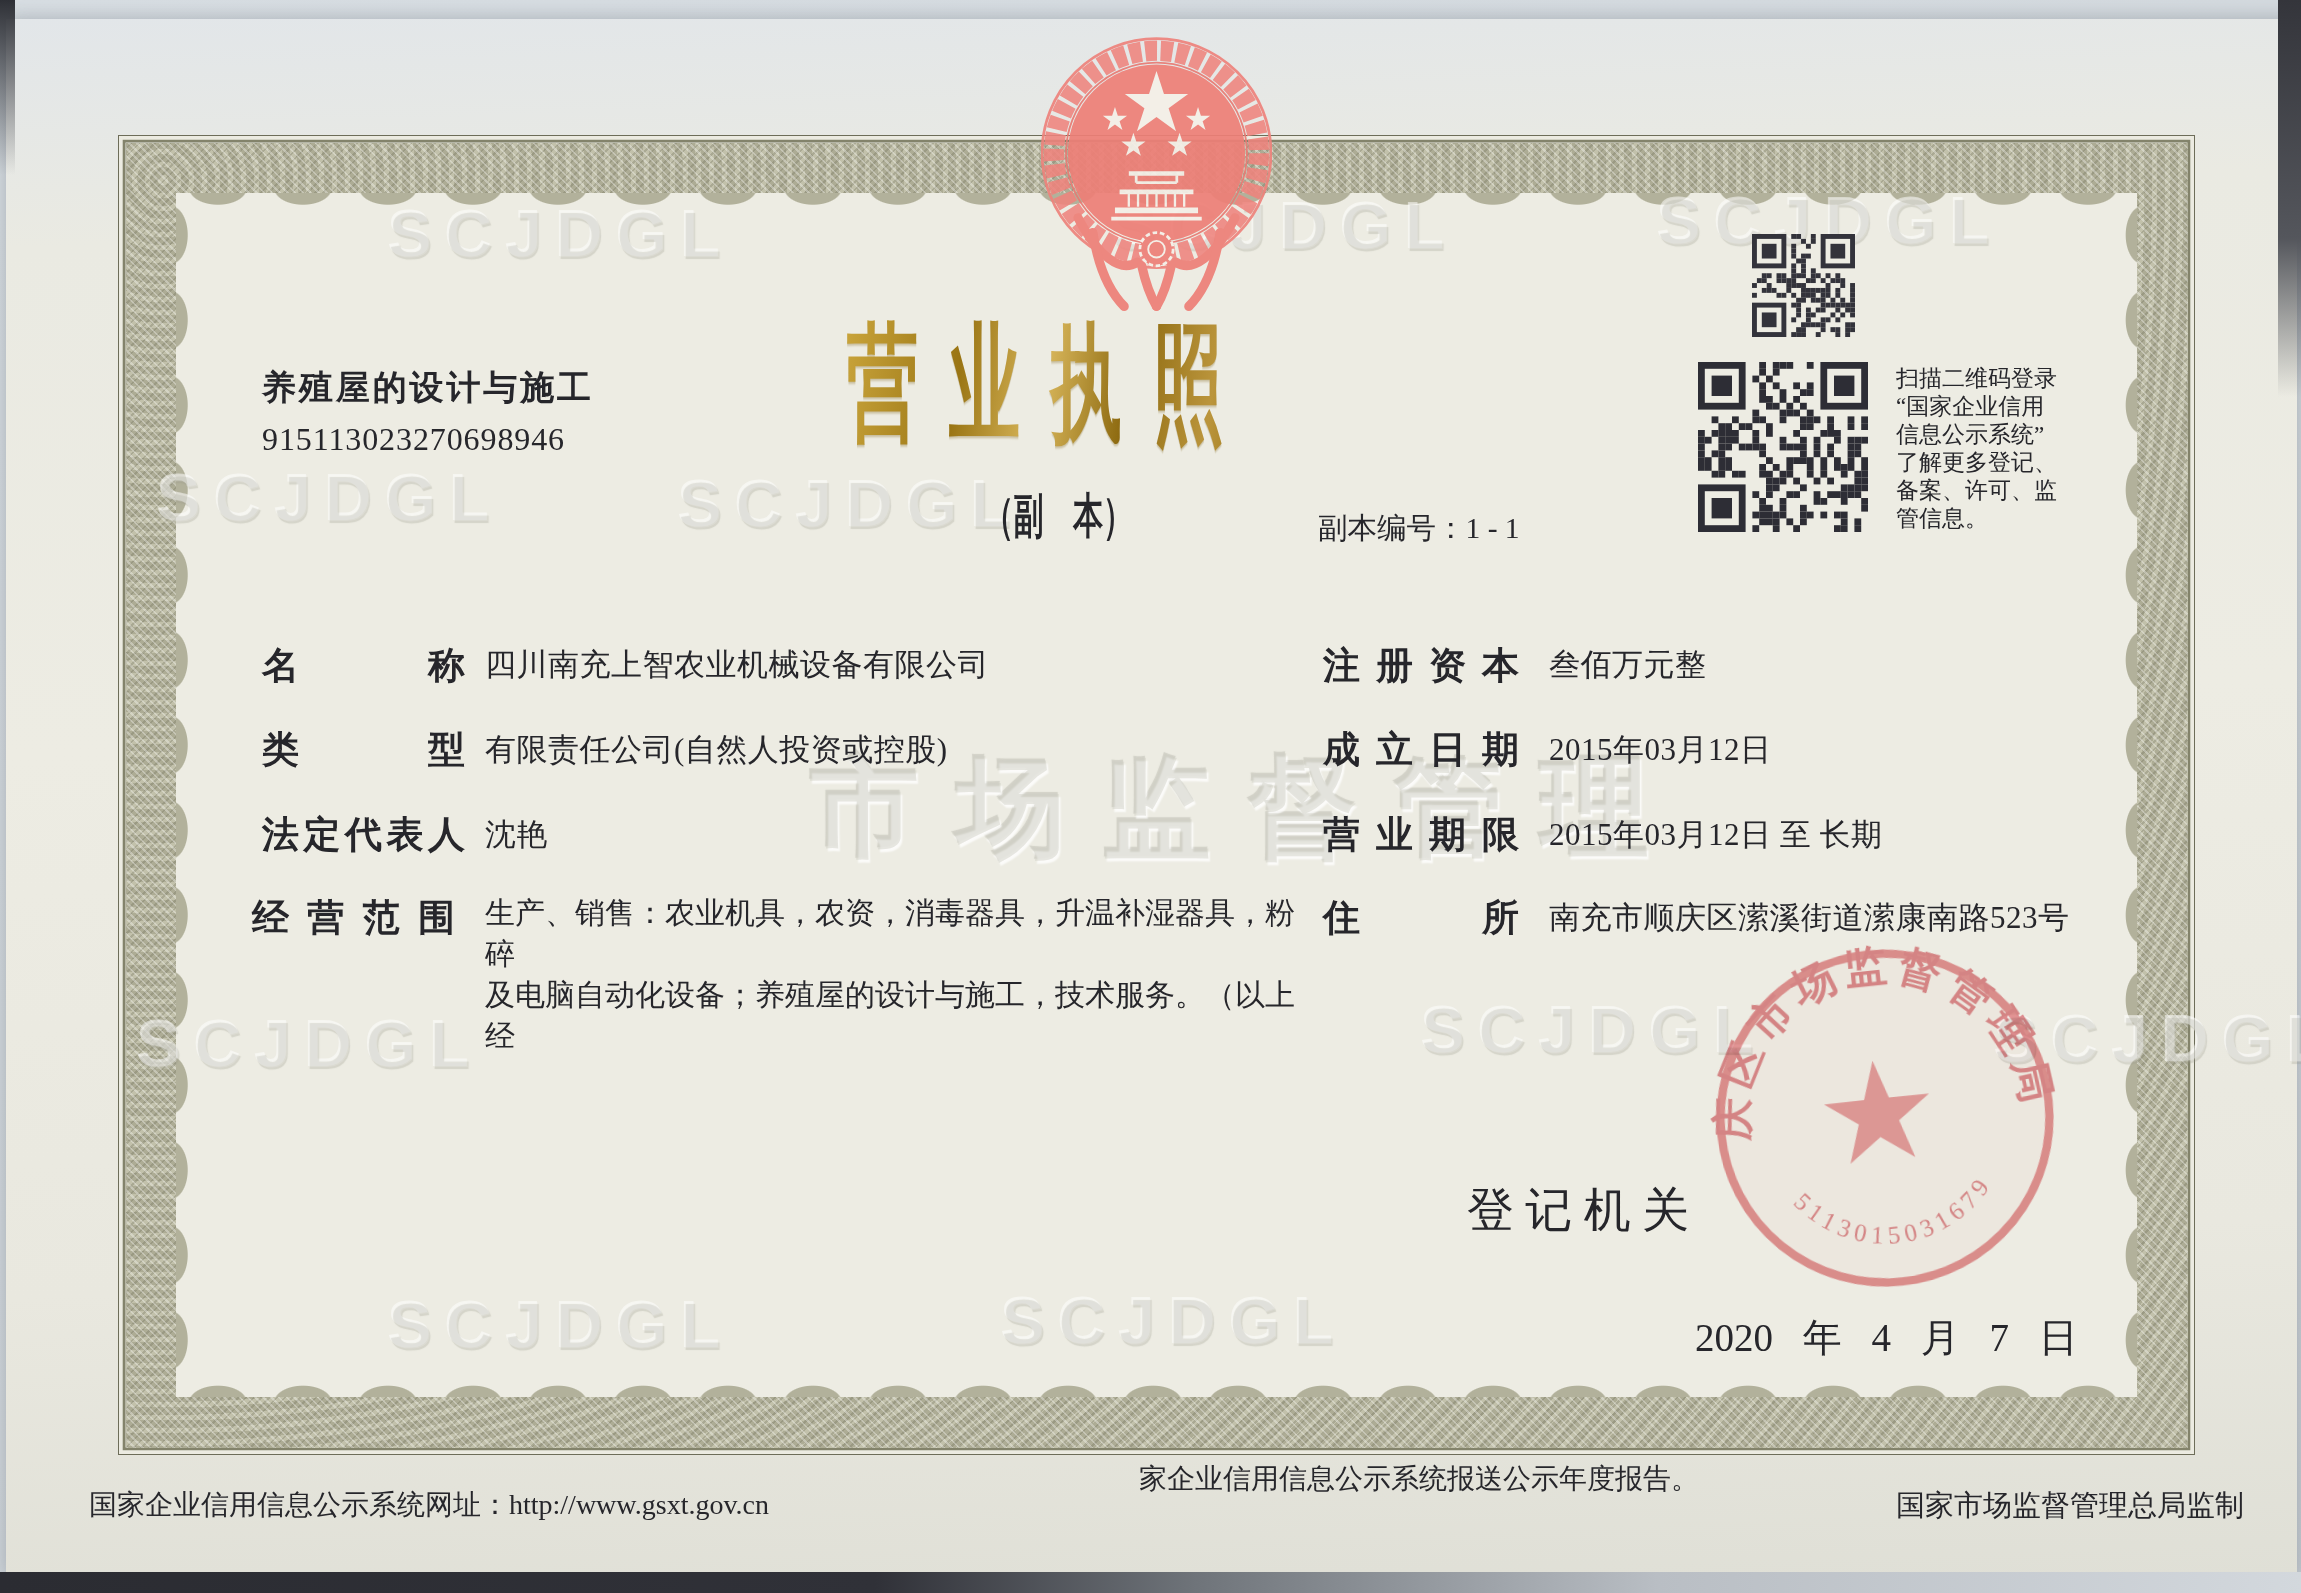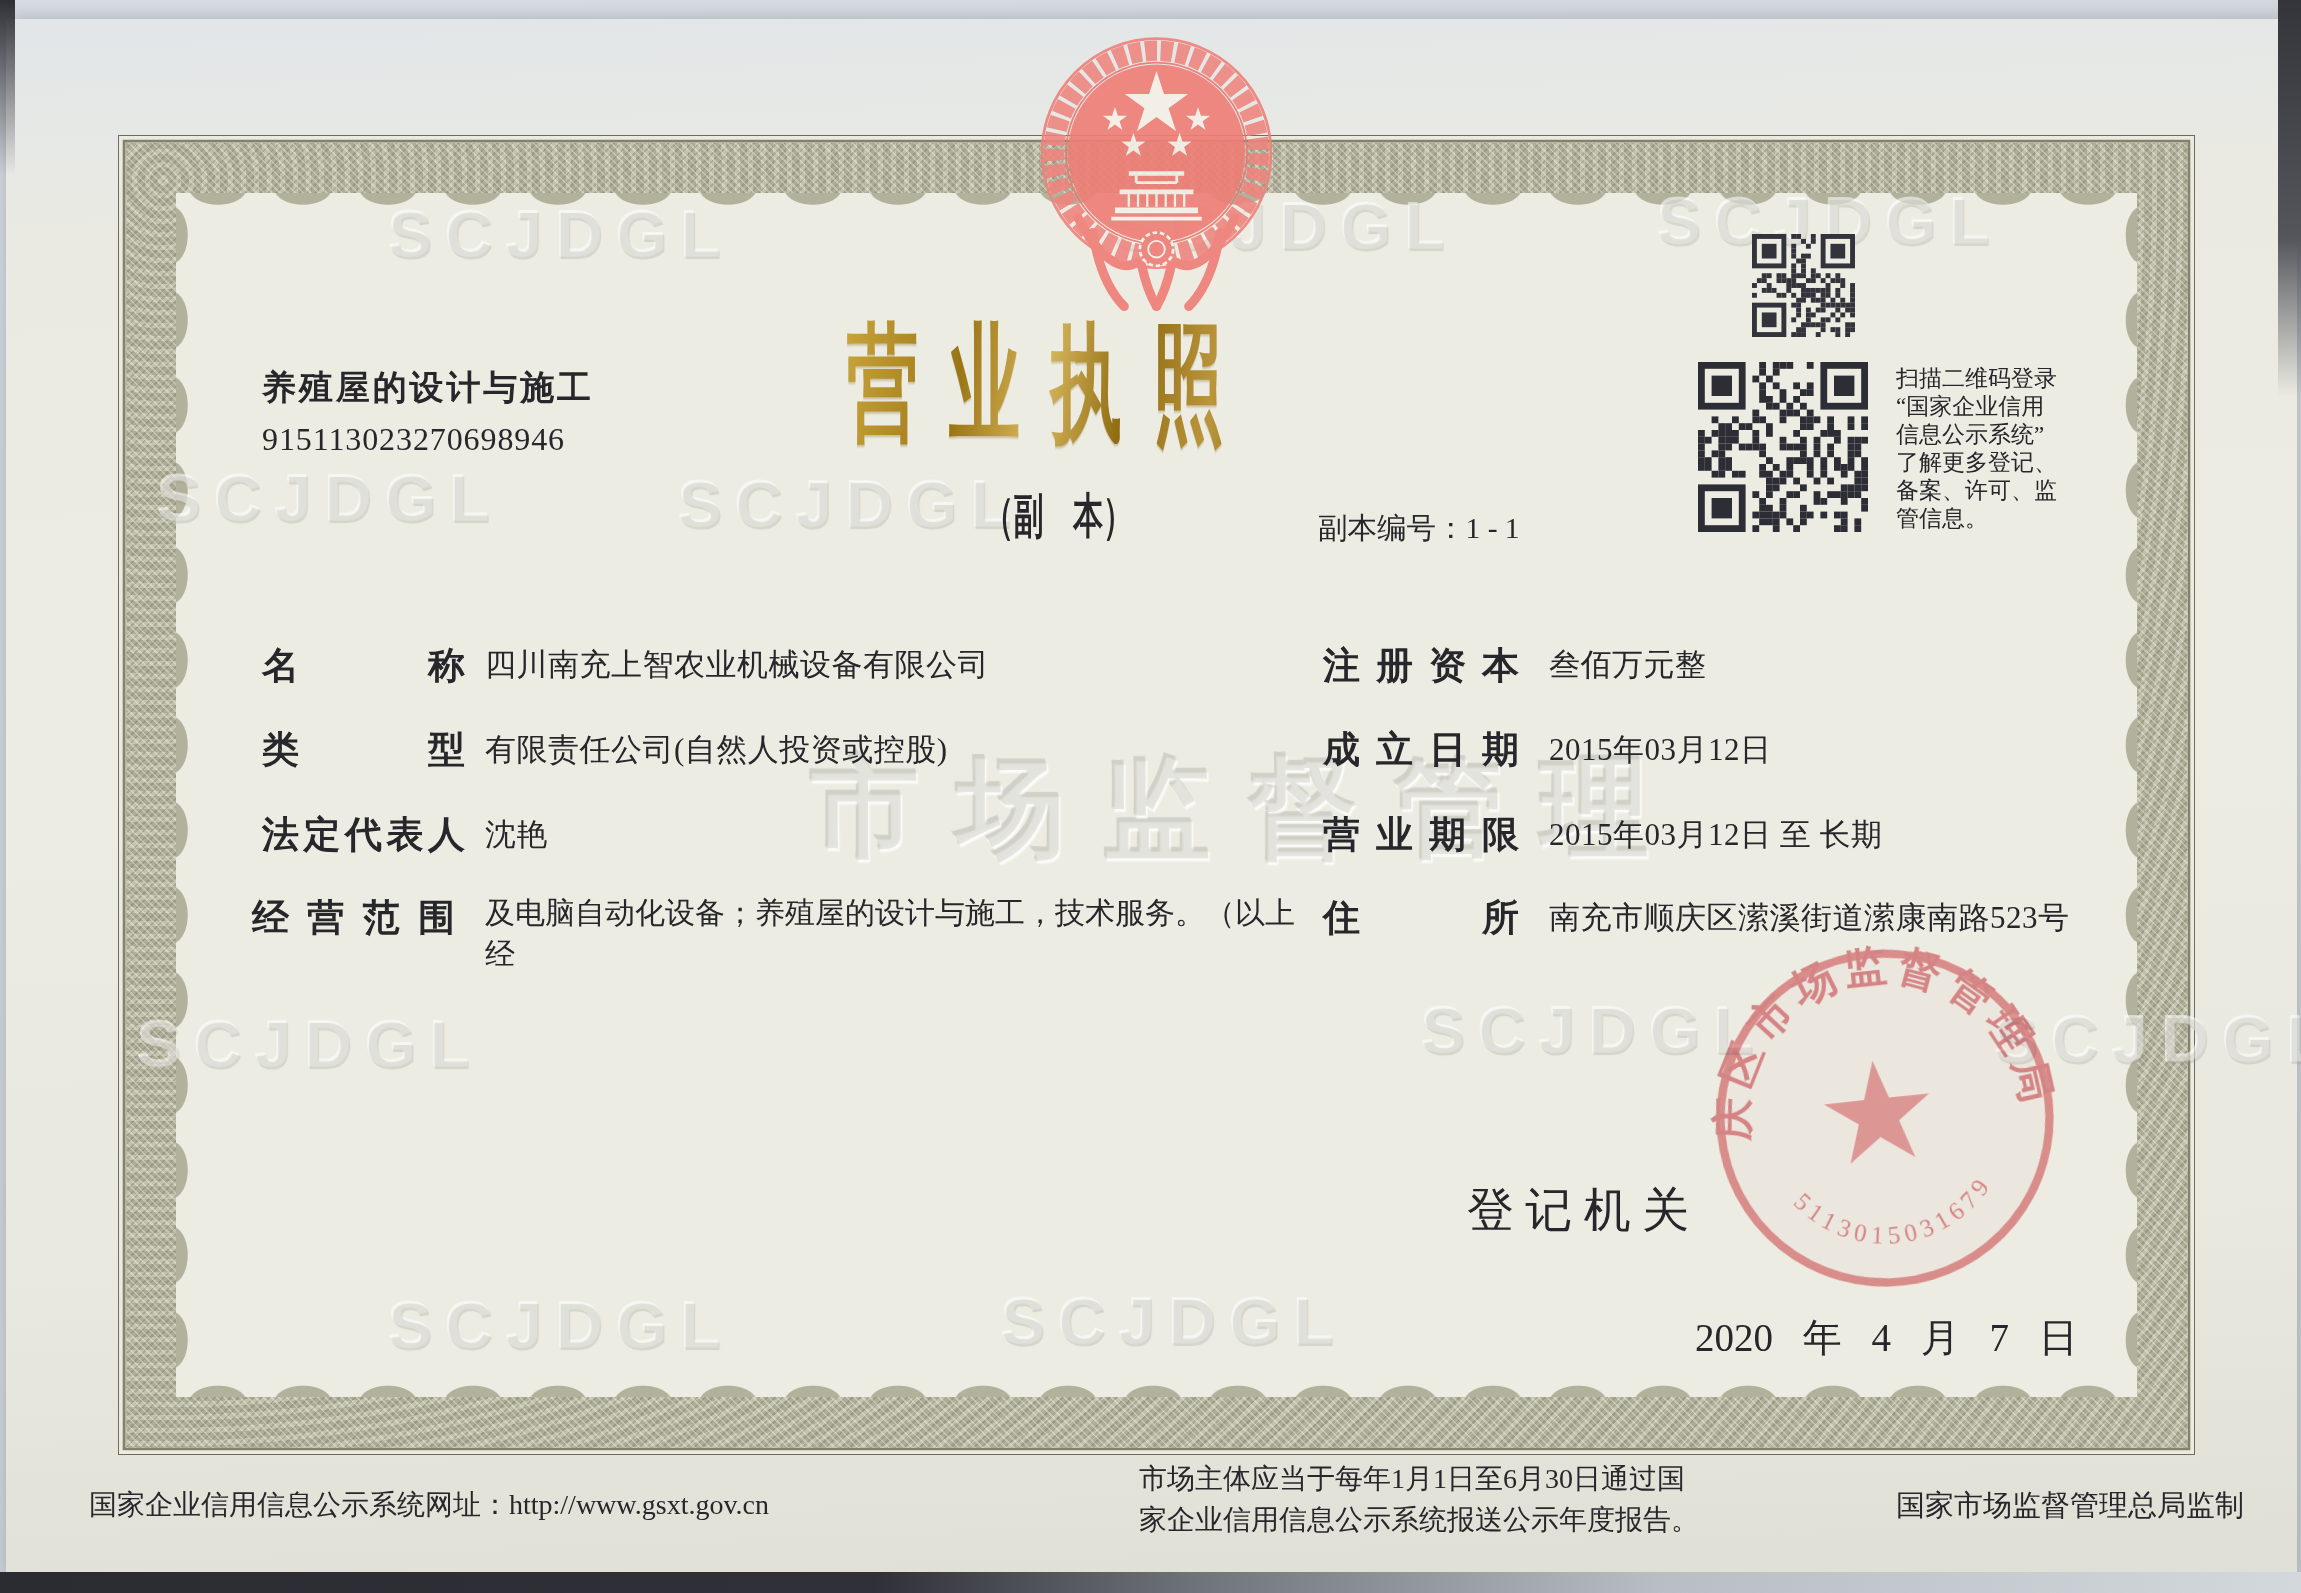--- a/index.html
+++ b/index.html
@@ -512,20 +512,21 @@
 </div>
 
 <div class="row-label" style="left:262px;top:641px">名称</div>
 <div class="row-value" style="left:485px;top:644px">四川南充上智农业机械设备有限公司</div>
 <div class="row-label" style="left:262px;top:725px">类型</div>
 <div class="row-value" style="left:485px;top:729px">有限责任公司(自然人投资或控股)</div>
 <div class="row-label" style="left:262px;top:810px">法定代表人</div>
 <div class="row-value" style="left:485px;top:814px">沈艳</div>
 <div class="row-label" style="left:252px;top:893px">经营范围</div>
 <div class="scope-lines">
+  <div>生产、销售：农业机具，农资，消毒器具，升温补湿器具，粉碎</div>
   <div>及电脑自动化设备；养殖屋的设计与施工，技术服务。（以上经</div>
 </div>
 
 <div class="row-label" style="left:1323px;top:641px;width:196px">注册资本</div>
 <div class="row-value" style="left:1549px;top:644px">叁佰万元整</div>
 <div class="row-label" style="left:1323px;top:725px;width:196px">成立日期</div>
 <div class="row-value" style="left:1549px;top:729px">2015年03月12日</div>
 <div class="row-label" style="left:1323px;top:810px;width:196px">营业期限</div>
 <div class="row-value" style="left:1549px;top:814px">2015年03月12日 至 长期</div>
 <div class="row-label" style="left:1323px;top:893px;width:196px">住所</div>
@@ -544,21 +545,20 @@
   <text font-size="46" letter-spacing="8" fill="#e2858b" font-weight="bold" font-family="Liberation Serif, DejaVu Serif, serif">
     <textPath href="#arcTop" startOffset="50%" text-anchor="middle">庆区市场监督管理局</textPath>
   </text>
   <text font-size="27" letter-spacing="6" fill="#e2858b" font-family="Liberation Serif, DejaVu Serif, serif">
     <textPath href="#arcBottom" startOffset="50%" text-anchor="middle">5113015031679</textPath>
   </text>
 </svg>
 
 <div class="footer-left">国家企业信用信息公示系统网址：http://www.gsxt.gov.cn</div>
 <div class="footer-middle">
-  <div>市场主体应当于每年1月1日至6月30日通过国</div>
   <div>家企业信用信息公示系统报送公示年度报告。</div>
 </div>
 <div class="footer-right">国家市场监督管理总局监制</div>
 
 <div class="dark-top-left"></div>
 <div class="dark-top-right"></div>
 <div class="table-edge"></div>
 
 
 </body></html>

